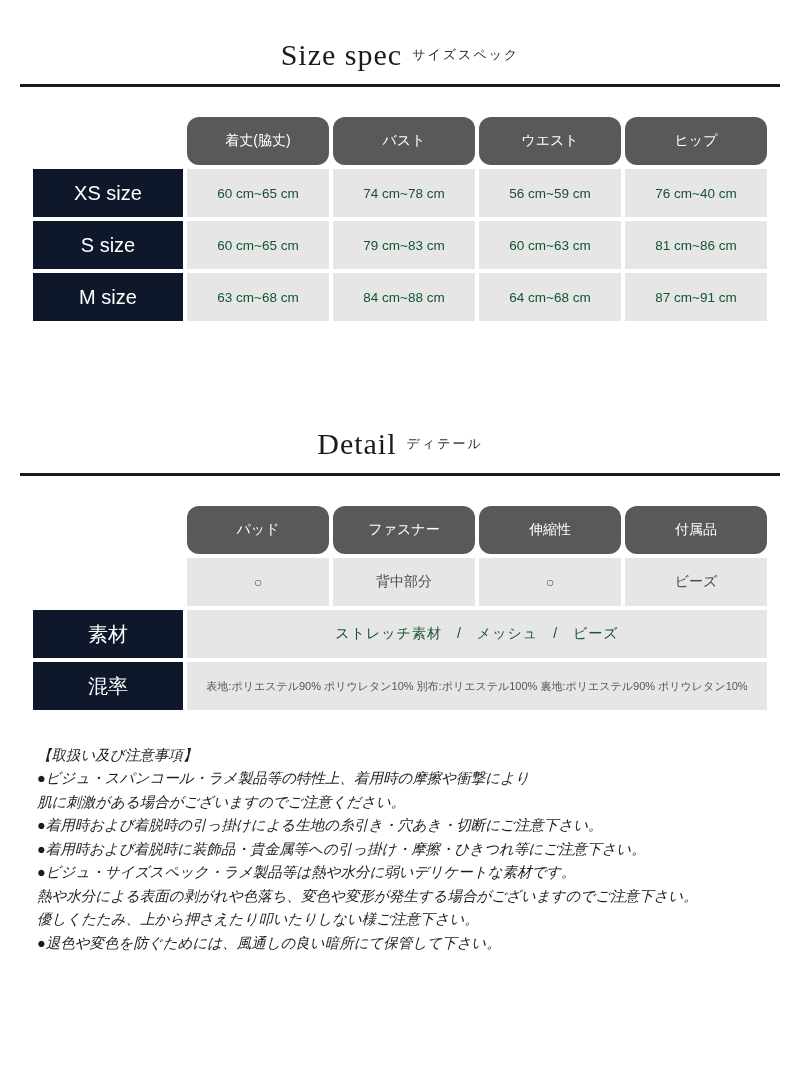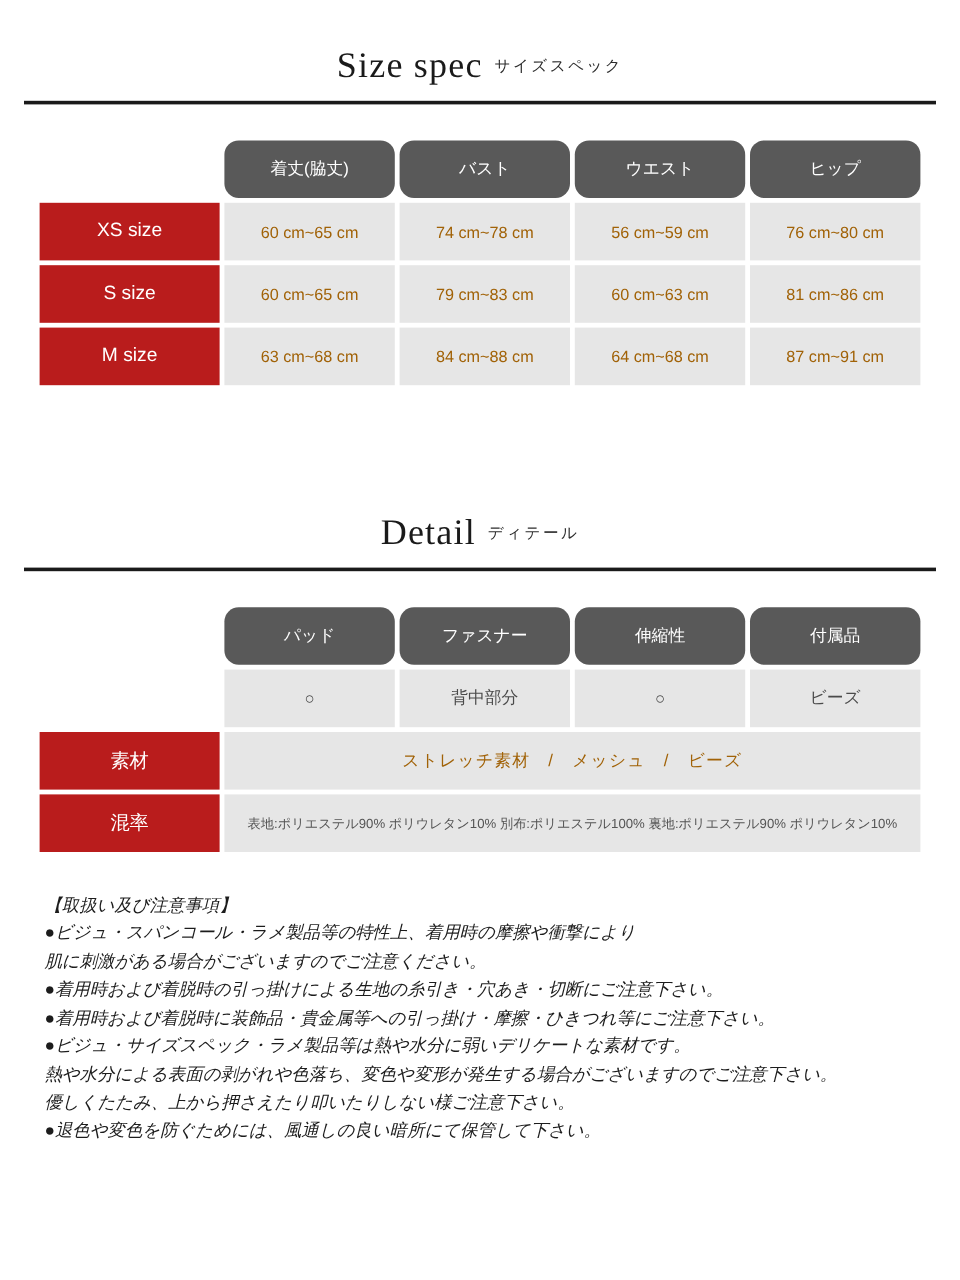--- a/index.html
+++ b/index.html
@@ -53,37 +53,37 @@
     border-spacing: 4px;
     width: 720px;
     margin: 26px auto 0 auto;
     table-layout: fixed;
   }
   table.spec td {
     height: 48px;
     text-align: center;
     vertical-align: middle;
     font-size: 13.5px;
-    color: #a16207;
+    color: #14532d;
     background: #e6e6e6;
     padding: 0 4px;
   }
   table.spec td.hdr {
     background: #595959;
     color: #ffffff;
     font-size: 14px;
     border-radius: 12px;
   }
   table.spec td.blank {
     background: transparent;
   }
   table.spec td.rowhdr {
-    background: #b91c1c;
+    background: #0f172a;
     color: #ffffff;
-    font-size: 16px;
+    font-size: 20px;
   }
   col.c0 { width: 150px; }
   col.c1 { width: 142px; }
 
   
   table.detail td.material-val {
     font-size: 14px;
     letter-spacing: 1px;
     text-align: center;
   }
@@ -136,21 +136,21 @@
         <td class="hdr">着丈(脇丈)</td>
         <td class="hdr">バスト</td>
         <td class="hdr">ウエスト</td>
         <td class="hdr">ヒップ</td>
       </tr>
       <tr>
         <td class="rowhdr">XS size</td>
         <td>60 cm~65 cm</td>
         <td>74 cm~78 cm</td>
         <td>56 cm~59 cm</td>
-        <td>76 cm~80 cm</td>
+        <td>76 cm~40 cm</td>
       </tr>
       <tr>
         <td class="rowhdr">S size</td>
         <td>60 cm~65 cm</td>
         <td>79 cm~83 cm</td>
         <td>60 cm~63 cm</td>
         <td>81 cm~86 cm</td>
       </tr>
       <tr>
         <td class="rowhdr">M size</td>

